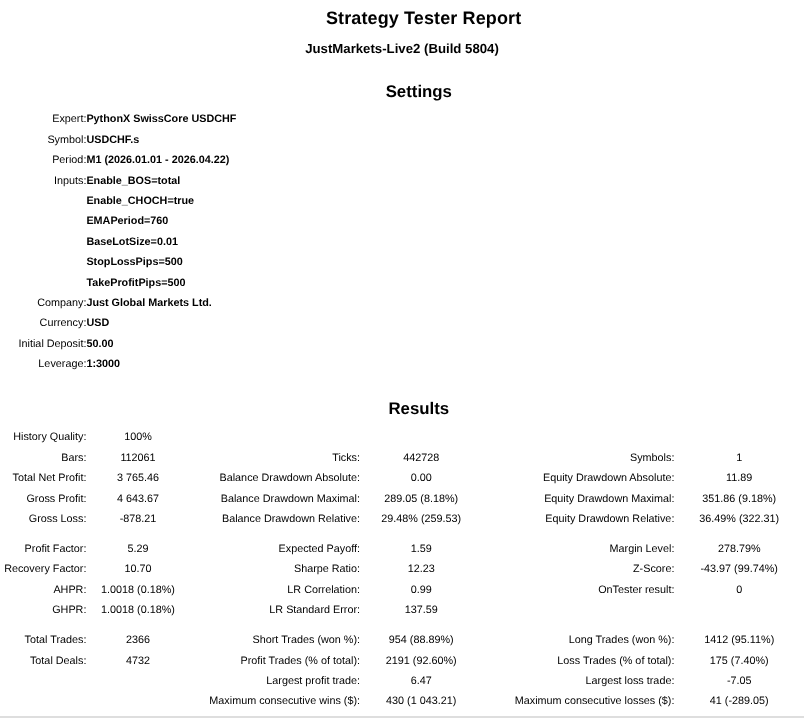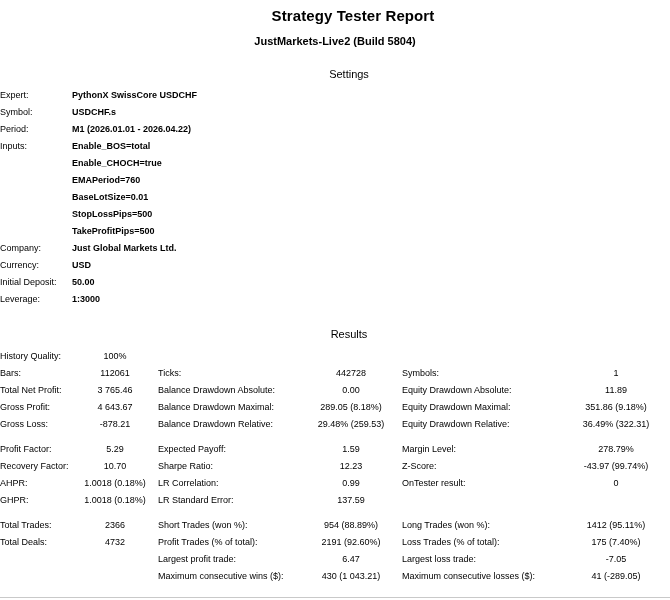--- a/index.html
+++ b/index.html
@@ -30,22 +30,22 @@
     padding-left: 36px;
   }
   .report-subtitle {
     font-size: 11px;
     font-weight: bold;
     line-height: 16px;
     margin: 0;
     padding-top: 7px;
   }
   .section-heading {
-    font-size: 11px;
-    font-weight: normal;
+    font-size: 14px;
+    font-weight: bold;
     text-align: center;
     padding-left: 28px;
   }
   .settings-heading { padding-top: 19px; padding-bottom: 7px; }
   .results-heading  { padding-top: 20px; padding-bottom: 8px; }
 
   
   table.grid {
     border-collapse: collapse;
     border-spacing: 0;
@@ -53,20 +53,21 @@
     table-layout: fixed;
   }
   table.grid td {
     padding: 0;
     font-size: 9px;
     line-height: 17px;
     vertical-align: top;
     white-space: nowrap;
   }
   .lbl {
+    text-align: right;
     font-weight: normal;
     padding-right: 4px;
   }
   .val {
     text-align: center;
     font-weight: normal;
   }
   .val-left {
     text-align: left;
     font-weight: bold;

